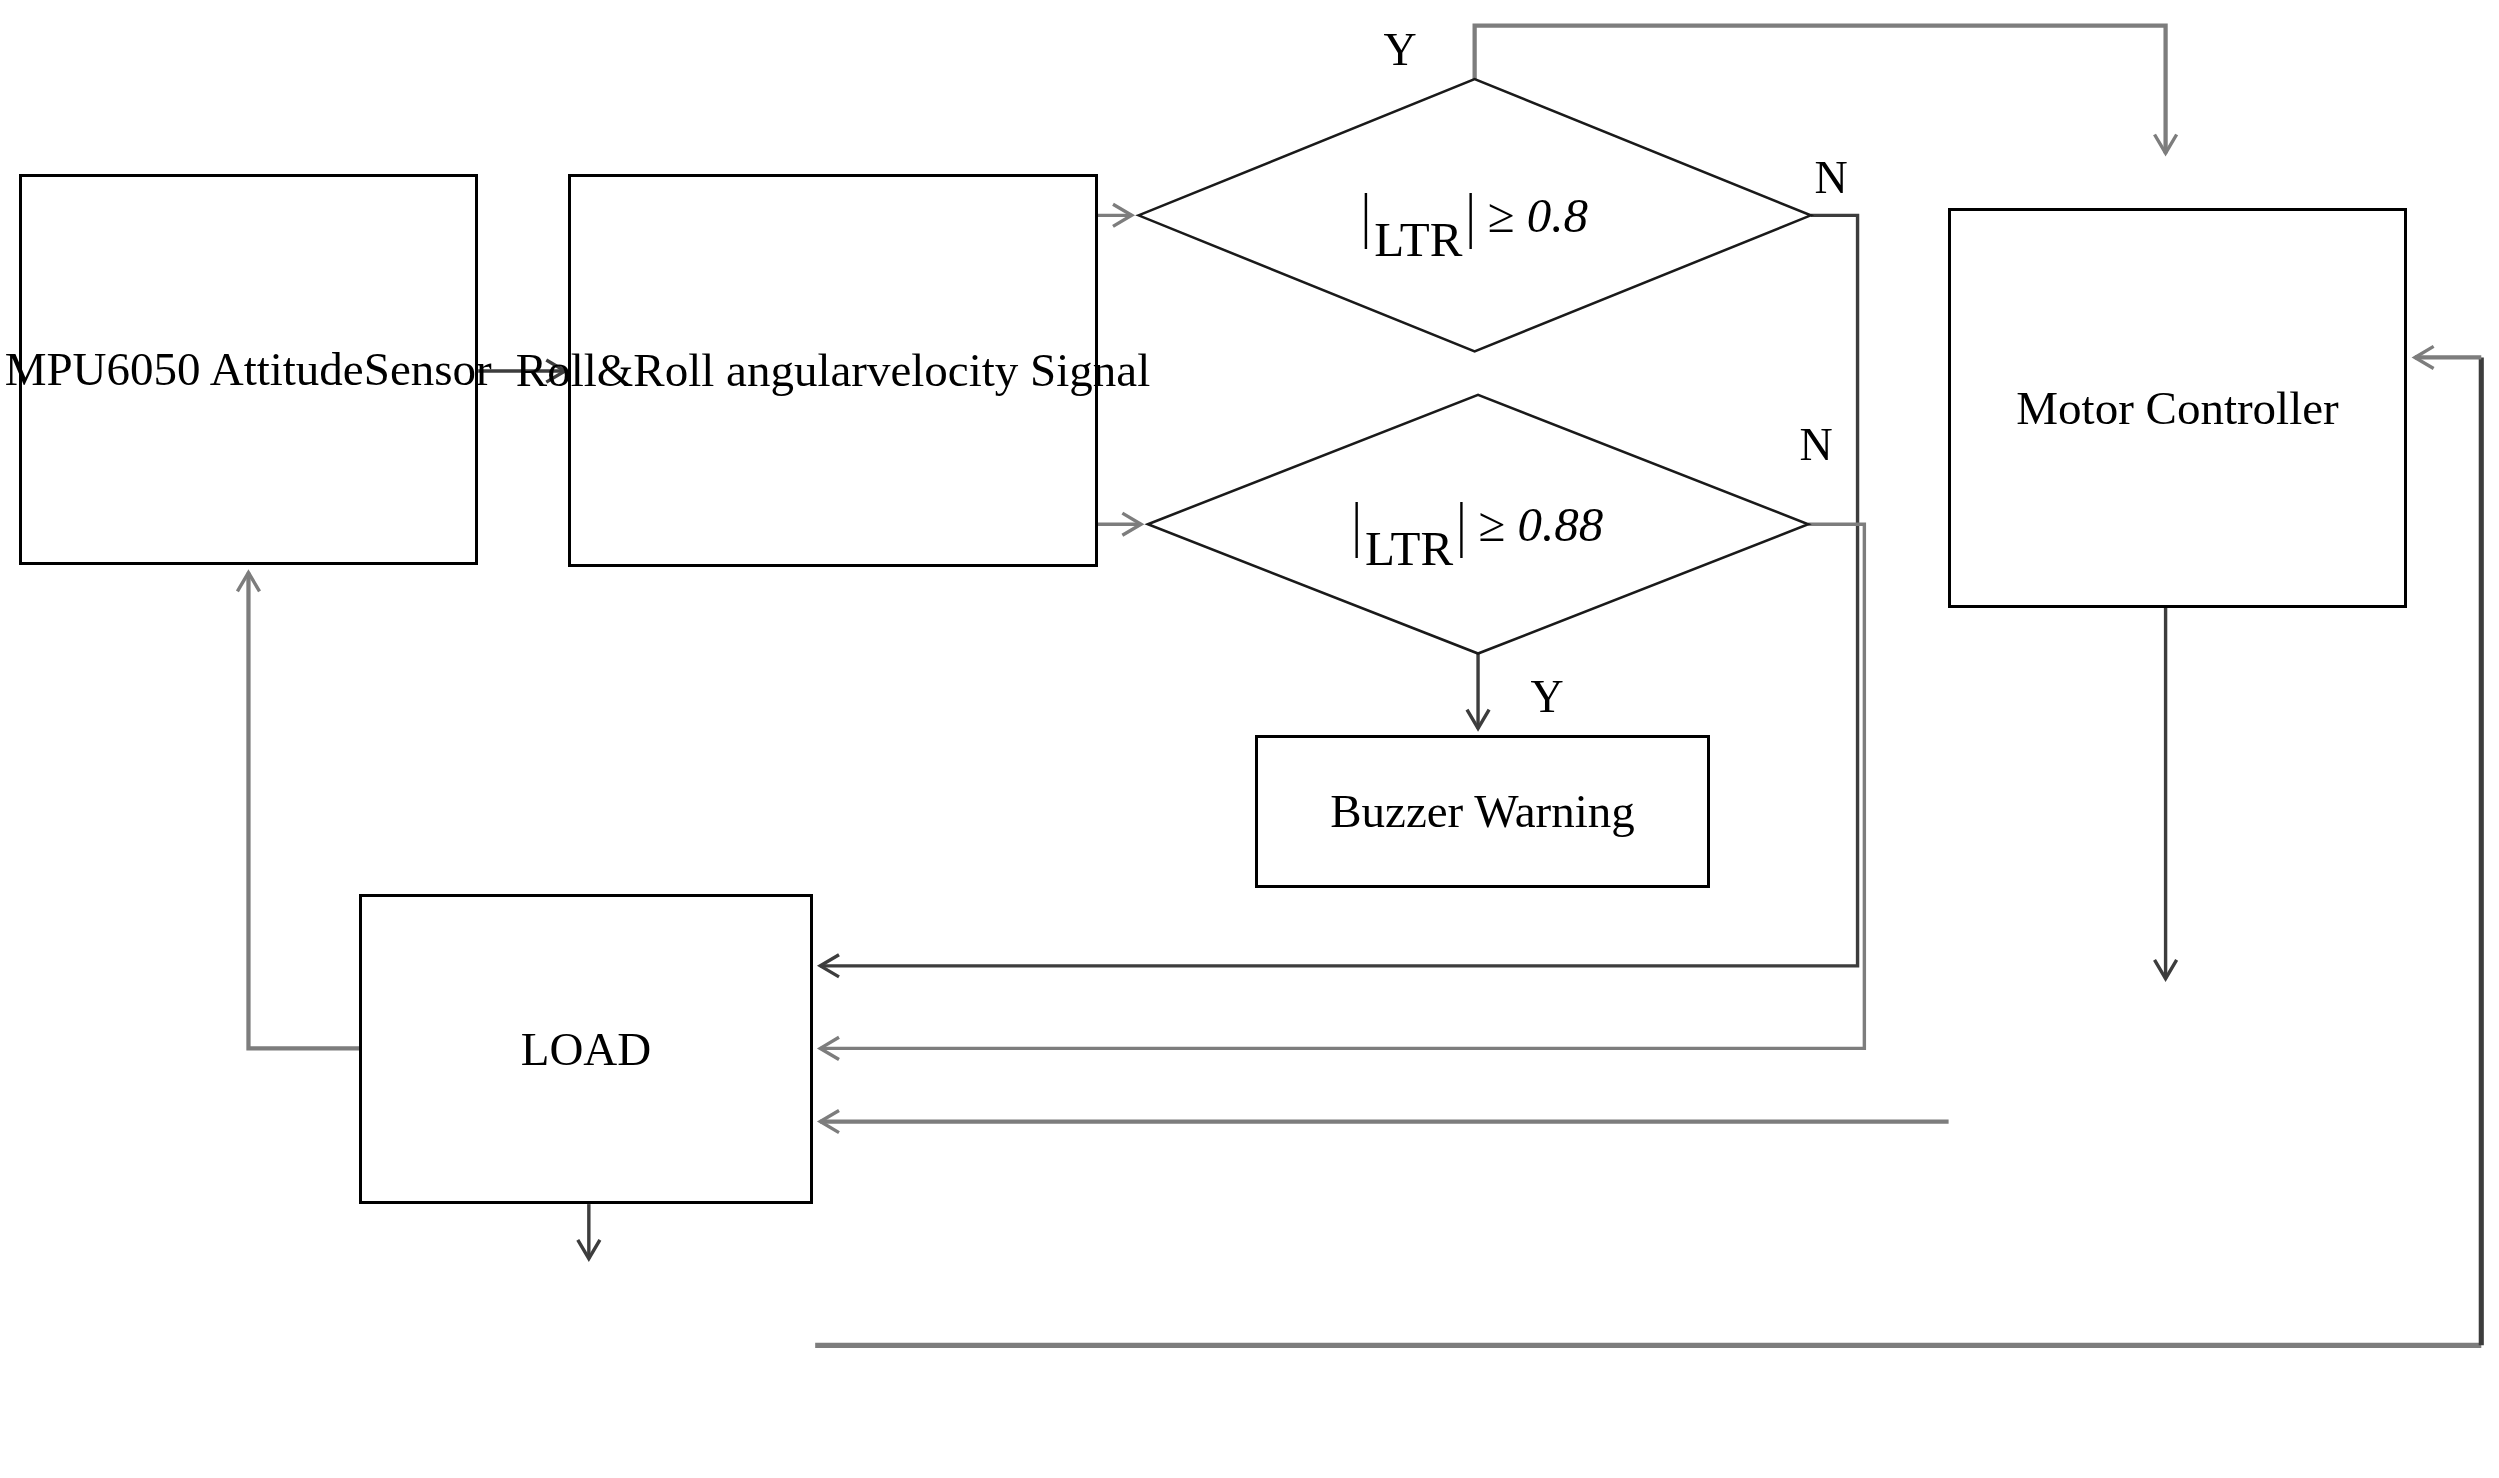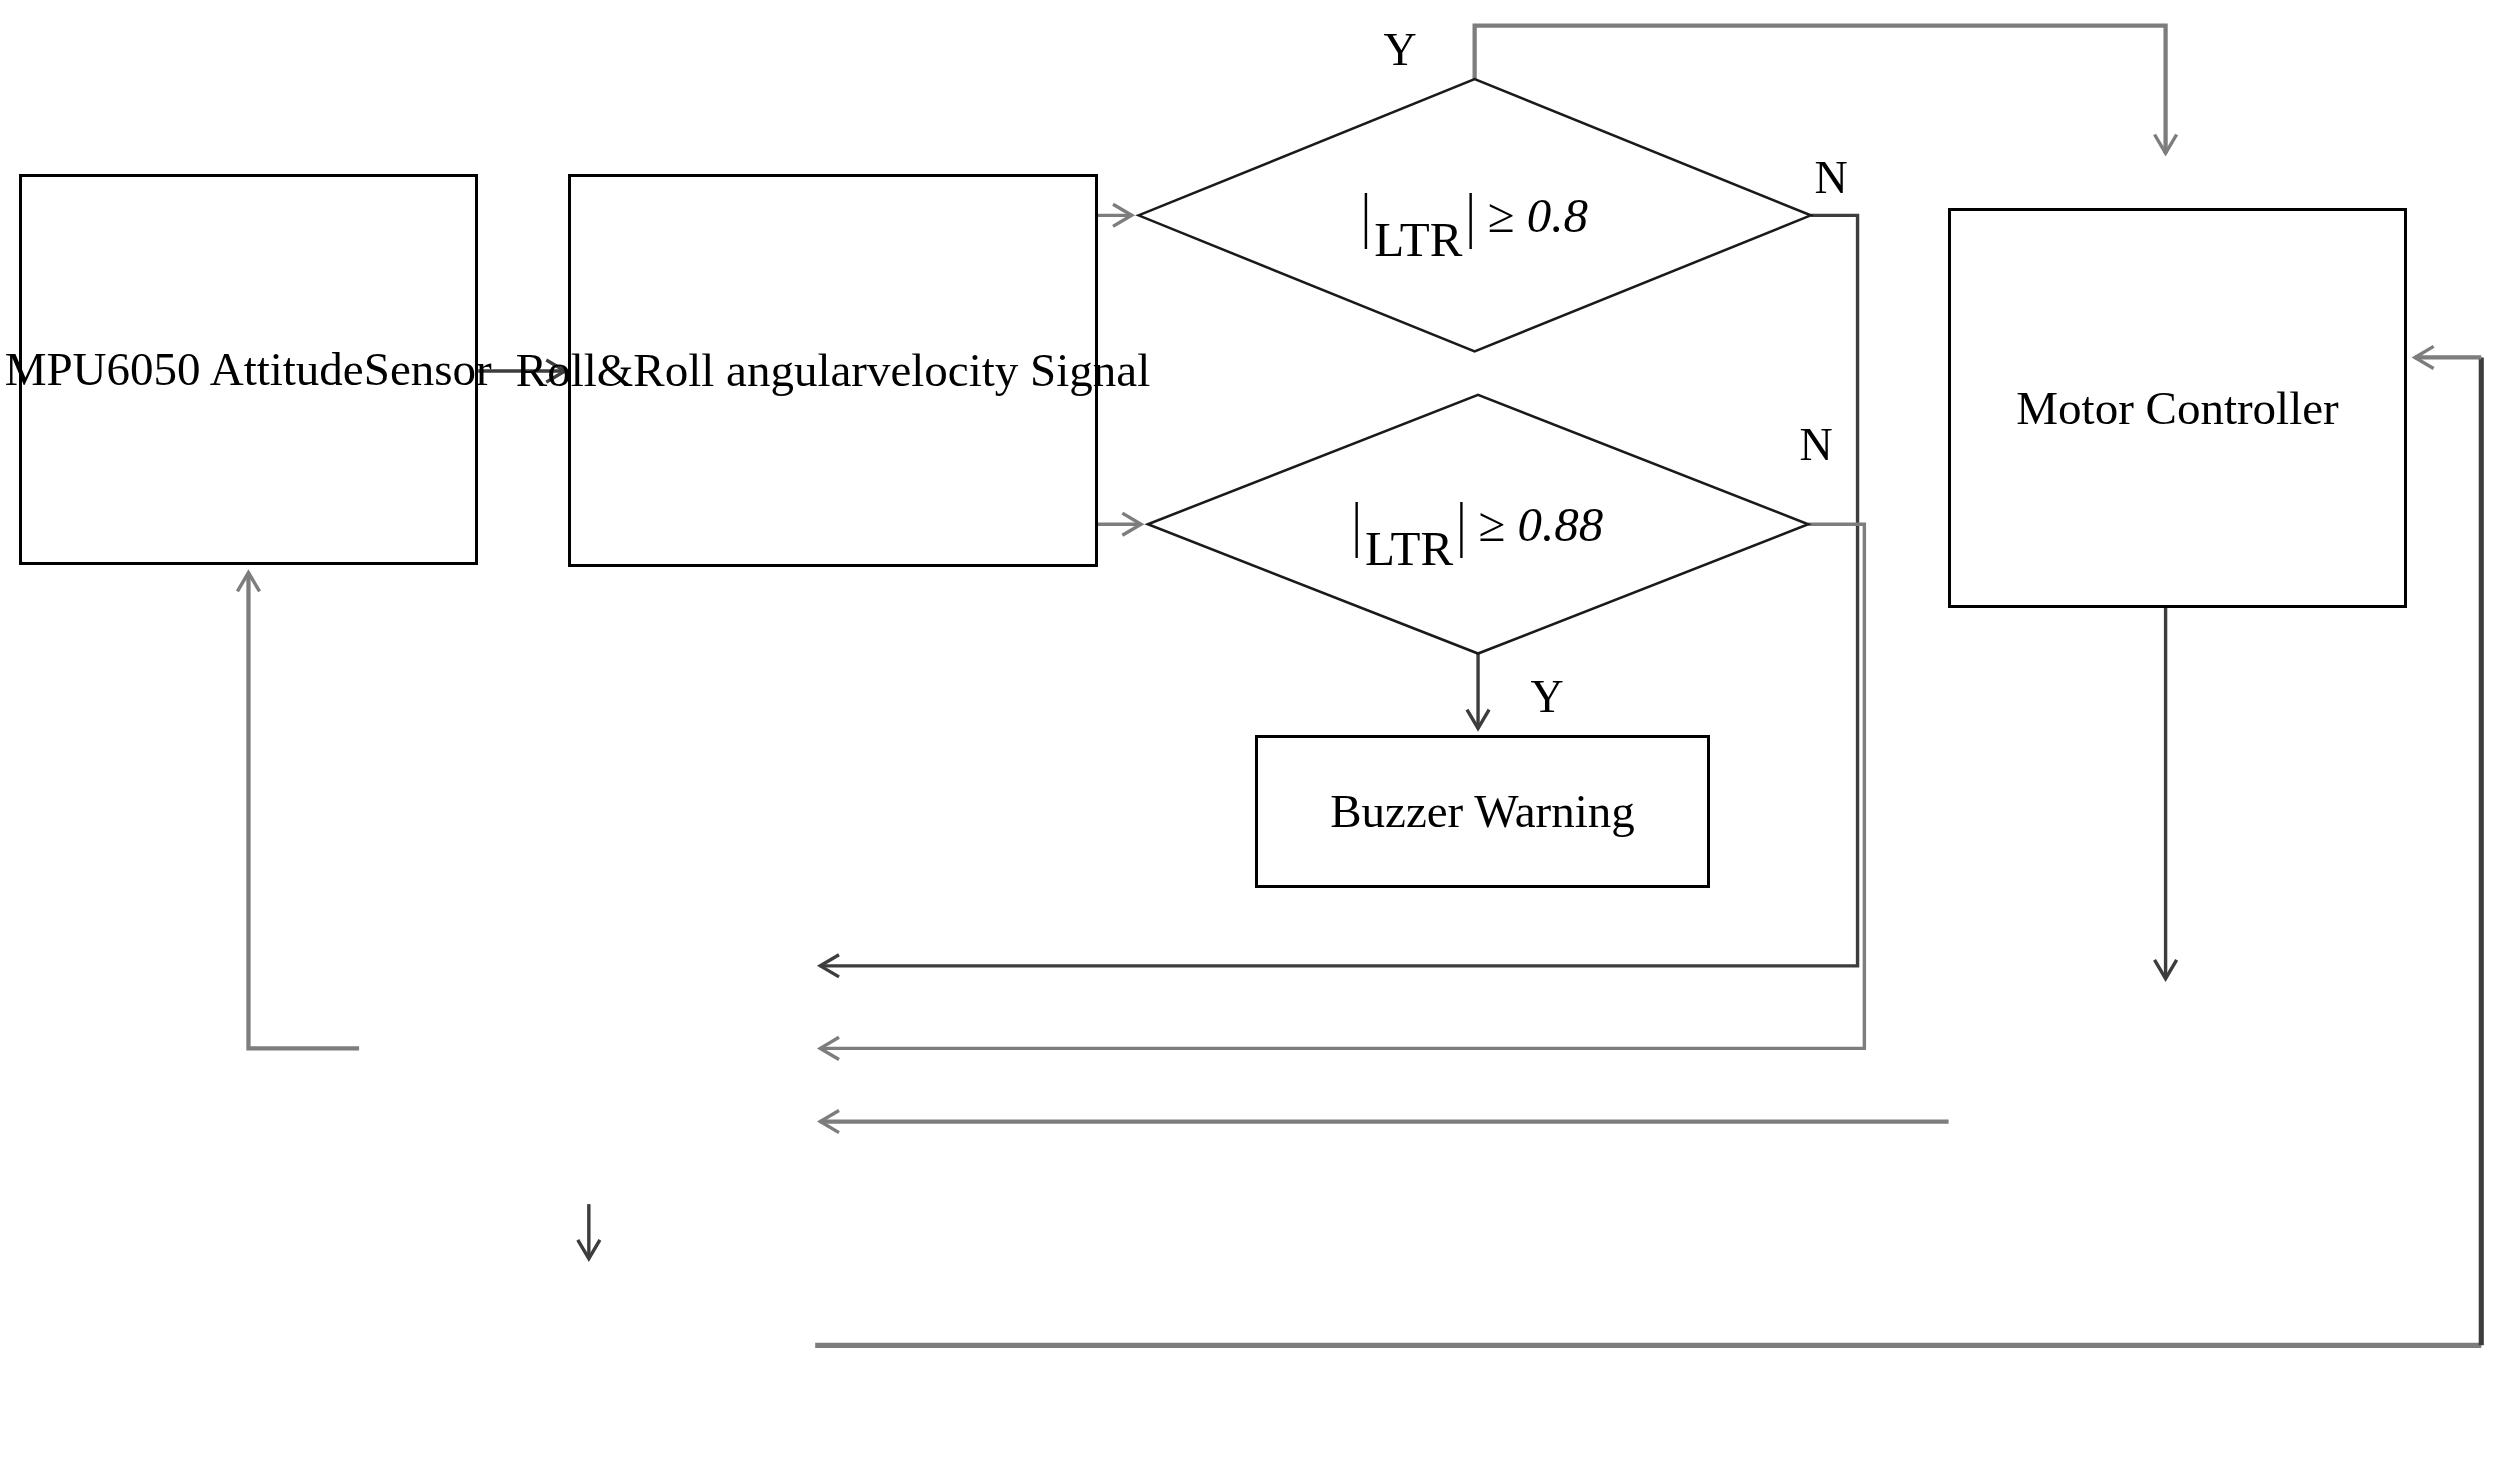--- a/index.html
+++ b/index.html
@@ -129,20 +129,23 @@
   </div>
 
   <div class="node" style="left:1948px; top:160px; width:459px; height:400px;margin-top:48px;">
     <div class="lbl">Motor Controller</div>
   </div>
 
   <div class="node" style="left:1255px; top:735px; width:455px; height:153px;">
     <div class="lbl">Buzzer Warning</div>
   </div>
 
+  <div class="node" style="left:359px; top:894px; width:454px; height:310px;">
+    <div class="lbl">LOAD</div>
+  </div>
 
 
 
   <div class="formula" style="left:1262px; top:164px; width:425px; height:102px;">
     <span class="abs-bar">|</span>
       <span class="var">LTR</span>
       <span class="abs-bar">|</span>
       <span class="cmp">≥ 0.8</span>
   </div>
 

